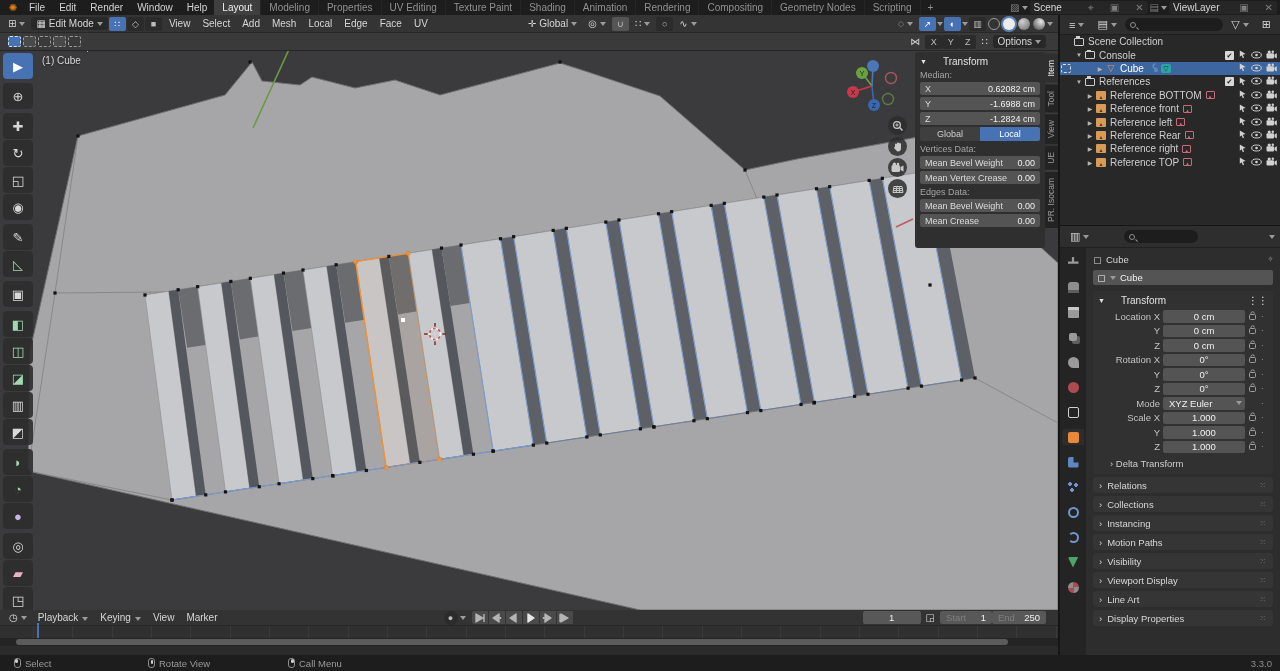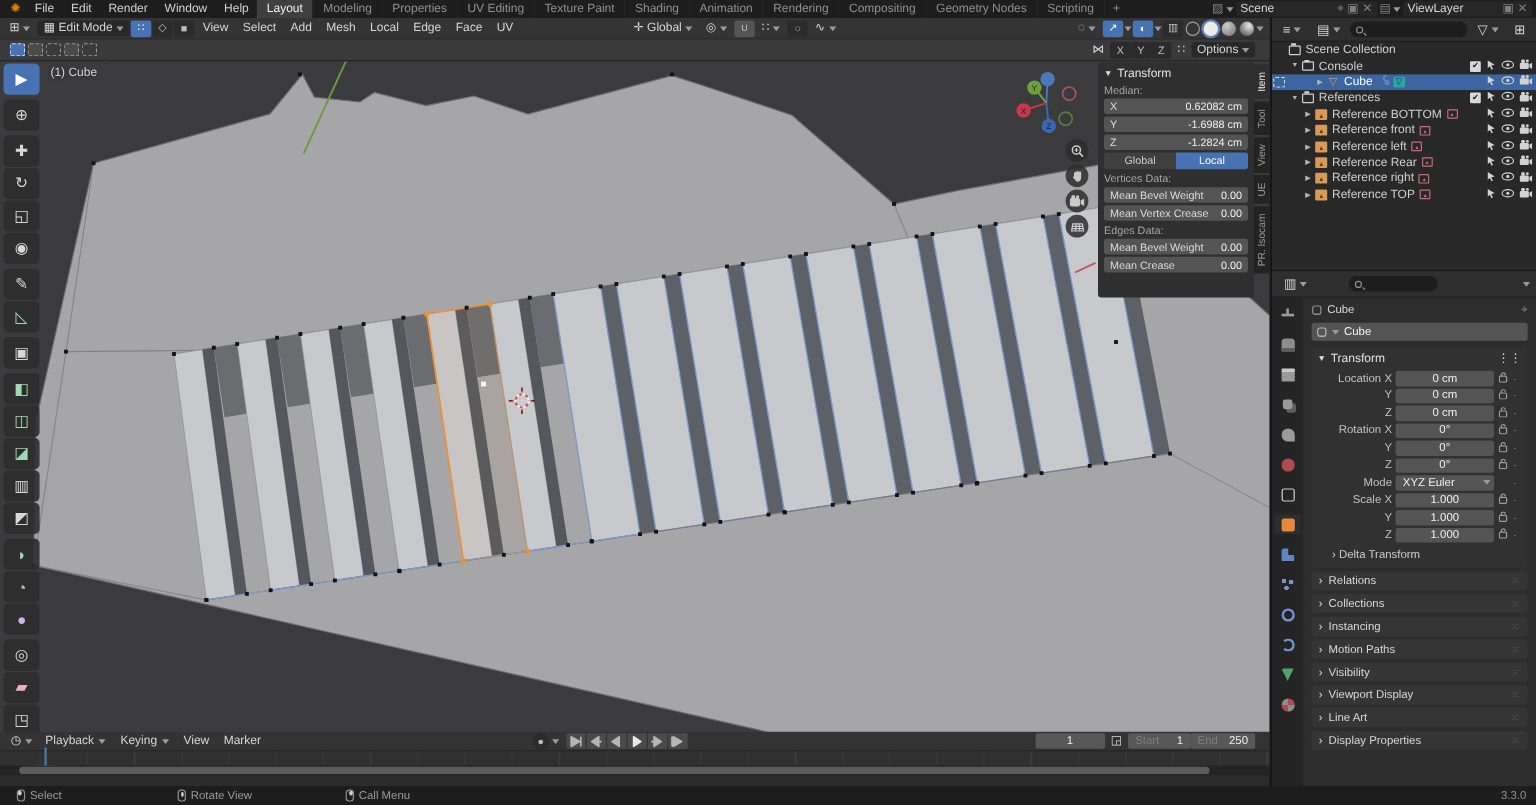--- a/index.html
+++ b/index.html
@@ -7,21 +7,21 @@
     font-family:"Liberation Sans","DejaVu Sans",sans-serif;font-size:11px;color:#c9c9c9}
   
   #topbar{position:absolute;left:0;top:0;width:1280px;height:15px;background:#1d1d1d;display:flex;align-items:center;font-size:10px}
   .tmenu{padding:0 7px;color:#d2d2d2;cursor:default}
   #logo{width:18px;height:12px;margin-left:4px;display:flex;align-items:center;justify-content:center;color:#e87d0d;font-size:10px}
   #workspaces{display:flex;margin-left:0;height:15px;align-items:stretch}
   .ws{padding:1px 8px;color:#909090;border-right:1px solid #252525;display:flex;align-items:center}
   .ws.active{background:#3f3f3f;color:#efefef}
   .ws-add{padding:1px 7px;color:#909090}
   #topbar-right{position:absolute;right:0;top:0;height:15px;display:flex;align-items:center;gap:2px;font-size:10px}
-  .sel-box{display:flex;align-items:center;gap:3px;background:#262626;border-radius:3px;height:13px;padding:0 4px;color:#d6d6d6}
+  .sel-box{display:flex;align-items:center;gap:16px;background:#262626;border-radius:3px;height:13px;padding:0 4px;color:#d6d6d6}
   .dim{color:#7f7f7f}
   .caret{display:inline-block;width:0;height:0;border-left:3px solid transparent;border-right:3px solid transparent;border-top:4px solid #9a9a9a}
   
   #vp-header{position:absolute;left:0;top:15px;width:1058px;height:18px;background:#343434;display:flex;align-items:center;gap:1px;font-size:10px;border-bottom:1px solid #282828}
   .hbtn{display:flex;align-items:center;gap:3px;padding:1px 5px;border-radius:3px;color:#d6d6d6}
   .hbtn.field{background:#282828}
   .hmenu{padding:1px 6px;color:#d6d6d6}
   .tgl{width:17px;height:14px;border-radius:2px;background:#2b2b2b;display:flex;align-items:center;justify-content:center;color:#bdbdbd;font-size:9px}
   .tgl.on{background:#4772b3;color:#fff}
   #vp-settings{position:absolute;left:0;top:33px;width:1058px;height:18px;background:#3a3a3a;display:flex;align-items:center;font-size:10px;border-bottom:1px solid #262626}
@@ -35,21 +35,21 @@
   
   #toolbar{position:absolute;left:3px;top:38px;width:30px;display:flex;flex-direction:column}
   .tool{width:30px;height:26px;background:#2e2e2ee6;border-radius:4px;margin-bottom:1px;display:flex;align-items:center;justify-content:center;font-size:13px;color:#d8d8d8}
   .tool.active{background:#4772b3;color:#fff}
   .gap{height:3px}
   
   #navgizmo{position:absolute;left:845px;top:40px}
   .navbtn{position:absolute;left:888px;width:19px;height:19px;border-radius:50%;background:rgba(45,45,45,.85);display:flex;align-items:center;justify-content:center}
   
   #npanel{position:absolute;left:915px;top:37px;width:130px;height:196px;background:#2f2f2f;border-radius:3px;padding:3px 5px;font-size:9px}
-  .np-title{color:#e2e2e2;font-size:10px;display:flex;align-items:center;gap:4px;margin:1px 0 3px}
+  .np-title{color:#e2e2e2;font-size:10px;display:flex;align-items:center;gap:16px;margin:1px 0 3px}
   .np-sec{color:#a5a5a5;margin:3px 0 2px}
   .np-row{display:flex;margin-bottom:2px}
   .np-field{flex:1;background:#545454;border-radius:2px;height:13px;display:flex;align-items:center;padding:0 5px;color:#f0f0f0}
   .np-field .lab{color:#dcdcdc}
   .np-field .val{margin-left:auto}
   .seg{display:flex;margin:2px 0 3px}
   .seg div{flex:1;height:14px;display:flex;align-items:center;justify-content:center;background:#3f3f3f;color:#cfcfcf}
   .seg div:first-child{border-radius:2px 0 0 2px}
   .seg div:last-child{border-radius:0 2px 2px 0}
   .seg .on{background:#4772b3;color:#fff}

